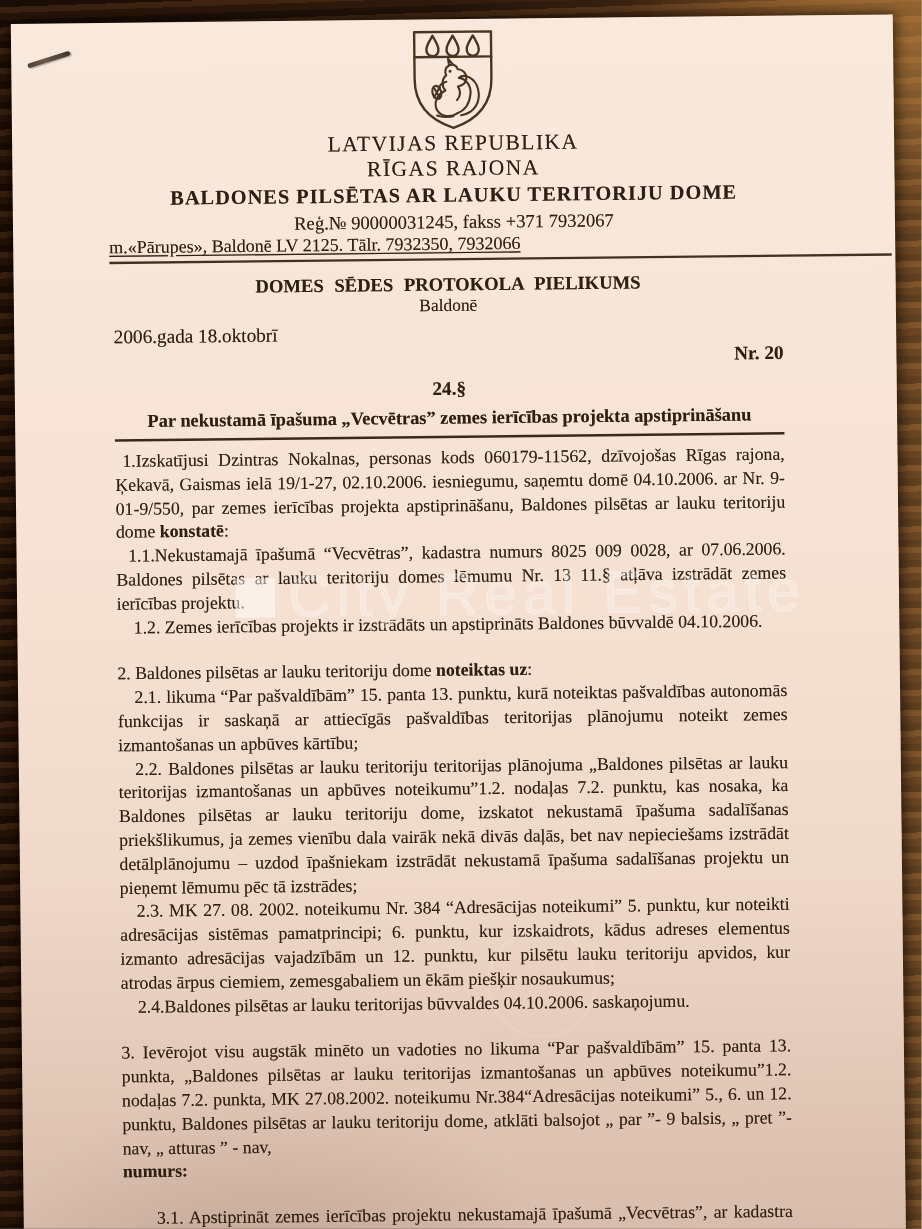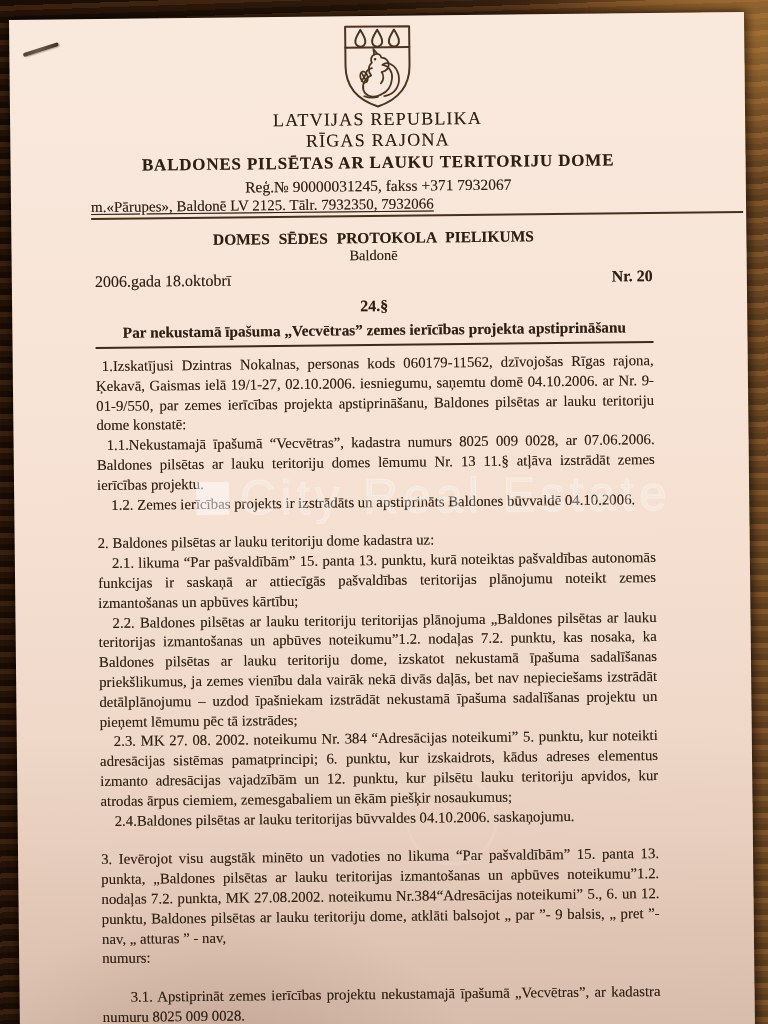--- a/index.html
+++ b/index.html
@@ -31,27 +31,27 @@
   .emblem{display:block;margin:8px auto 0;width:80px;height:85px;}
   .h-country,.h-district{text-align:center;font-size:18px;letter-spacing:1.2px;line-height:21px;}
   .h-council{text-align:center;font-size:17px;font-weight:700;letter-spacing:0.8px;line-height:22px;margin-top:1px;}
   .h-reg{text-align:center;font-size:15.5px;line-height:19px;margin-top:2px;}
   .h-addr-wrap{margin:0 3px 0 80px;border-bottom:2px solid #44301d;padding-bottom:1px;font-size:15px;line-height:19px;}
   .h-addr-wrap span{text-decoration:underline;text-underline-offset:2px;}
   .content{margin:0 94px 0 83px;}
   .doc-type{text-align:center;font-weight:700;font-size:15.5px;word-spacing:5px;margin-top:12px;line-height:18px;}
   .doc-place{text-align:center;font-size:14.5px;line-height:17px;}
   .date-row{display:flex;justify-content:space-between;font-size:16px;margin-top:5px;line-height:19px;}
-  .date-row .nr{font-weight:700;}
+  .date-row .nr{font-weight:700;margin-top:19px;}
   .section-no{text-align:center;font-weight:700;font-size:16px;margin:8px 0 5px;line-height:19px;}
   .title-wrap{font-weight:700;font-size:15.3px;text-align:center;border-bottom:2.5px solid #3c2a19;padding-bottom:5px;margin-top:4px;line-height:19px;}
   .body-text{margin-top:8px;}
   .para{font-size:14.8px;line-height:19.8px;text-align:justify;}
   .para.gap{margin-top:19px;}
-  .para b{font-weight:400;margin-top:12px;}
+  .para b{font-weight:700;margin-top:12px;}
   .watermark{
     position:absolute;left:182px;top:452px;display:flex;align-items:center;gap:11px;
     pointer-events:none;
   }
   .wm-logo{width:33px;height:33px;background:rgba(255,255,255,0.50);display:inline-block;}
   .wm-text{
     font-family:"Liberation Sans","DejaVu Sans",sans-serif;
     font-size:49px;letter-spacing:5px;white-space:nowrap;
     color:rgba(255,255,255,0.20);
     -webkit-text-stroke:1px rgba(255,255,255,0.30);
@@ -102,21 +102,21 @@
     <div class="date-row">
       <span>2006.gada 18.oktobrī</span>
       <span class="nr">Nr. 20</span>
     </div>
     <div class="section-no">24.§</div>
     <div class="title-wrap">Par nekustamā īpašuma „Vecvētras” zemes ierīcības projekta apstiprināšanu</div>
     <div class="body-text" id="paragraphs">
         <div class="para" style="text-indent: 6px;"><span>1.Izskatījusi Dzintras Nokalnas, personas kods 060179-11562, dzīvojošas Rīgas rajona, Ķekavā, Gaismas ielā 19/1-27, 02.10.2006. iesniegumu, saņemtu domē 04.10.2006. ar Nr. 9-01-9/550, par zemes ierīcības projekta apstiprināšanu, Baldones pilsētas ar lauku teritoriju dome </span><b>konstatē</b><span>:</span></div>
         <div class="para" style="text-indent: 10px;"><span>1.1.Nekustamajā īpašumā “Vecvētras”, kadastra numurs 8025 009 0028, ar 07.06.2006. Baldones pilsētas ar lauku teritoriju domes lēmumu Nr. 13 11.§ atļāva izstrādāt zemes ierīcības projektu.</span></div>
         <div class="para" style="text-indent: 14px;"><span>1.2. Zemes ierīcības projekts ir izstrādāts un apstiprināts Baldones būvvaldē 04.10.2006.</span></div>
-        <div class="para gap" style="text-indent: 0px;"><span>2. Baldones pilsētas ar lauku teritoriju dome </span><b>kadastra uz</b><span>:</span></div>
+        <div class="para gap" style="text-indent: 0px;"><span>2. Baldones pilsētas ar lauku teritoriju dome </span><b>noteiktas uz</b><span>:</span></div>
         <div class="para" style="text-indent: 14px;"><span>2.1. likuma “Par pašvaldībām” 15. panta 13. punktu, kurā noteiktas pašvaldības autonomās funkcijas ir saskaņā ar attiecīgās pašvaldības teritorijas plānojumu noteikt zemes izmantošanas un apbūves kārtību;</span></div>
         <div class="para" style="text-indent: 14px;"><span>2.2. Baldones pilsētas ar lauku teritoriju teritorijas plānojuma „Baldones pilsētas ar lauku teritorijas izmantošanas un apbūves noteikumu”1.2. nodaļas 7.2. punktu, kas nosaka, ka Baldones pilsētas ar lauku teritoriju dome, izskatot nekustamā īpašuma sadalīšanas priekšlikumus, ja zemes vienību dala vairāk nekā divās daļās, bet nav nepieciešams izstrādāt detālplānojumu – uzdod īpašniekam izstrādāt nekustamā īpašuma sadalīšanas projektu un pieņemt lēmumu pēc tā izstrādes;</span></div>
         <div class="para" style="text-indent: 14px;"><span>2.3. MK 27. 08. 2002. noteikumu Nr. 384 “Adresācijas noteikumi” 5. punktu, kur noteikti adresācijas sistēmas pamatprincipi; 6. punktu, kur izskaidrots, kādus adreses elementus izmanto adresācijas vajadzībām un 12. punktu, kur pilsētu lauku teritoriju apvidos, kur atrodas ārpus ciemiem, zemesgabaliem un ēkām piešķir nosaukumus;</span></div>
         <div class="para" style="text-indent: 14px;"><span>2.4.Baldones pilsētas ar lauku teritorijas būvvaldes 04.10.2006. saskaņojumu.</span></div>
         <div class="para gap" style="text-indent: 0px;"><span>3. Ievērojot visu augstāk minēto un vadoties no likuma “Par pašvaldībām” 15. panta 13. punkta, „Baldones pilsētas ar lauku teritorijas izmantošanas un apbūves noteikumu”1.2. nodaļas 7.2. punkta, MK 27.08.2002. noteikumu Nr.384“Adresācijas noteikumi” 5., 6. un 12. punktu, Baldones pilsētas ar lauku teritoriju dome, atklāti balsojot „ par ”- 9 balsis, „ pret ”- nav, „ atturas ” - nav,</span></div>
         <div class="para" style="text-indent: 0px;"><b>numurs:</b></div>
         <div class="para gap" style="text-indent: 28px;"><span>3.1. Apstiprināt zemes ierīcības projektu nekustamajā īpašumā „Vecvētras”, ar kadastra numuru 8025 009 0028.</span></div>
       </div>
   </div>
 

